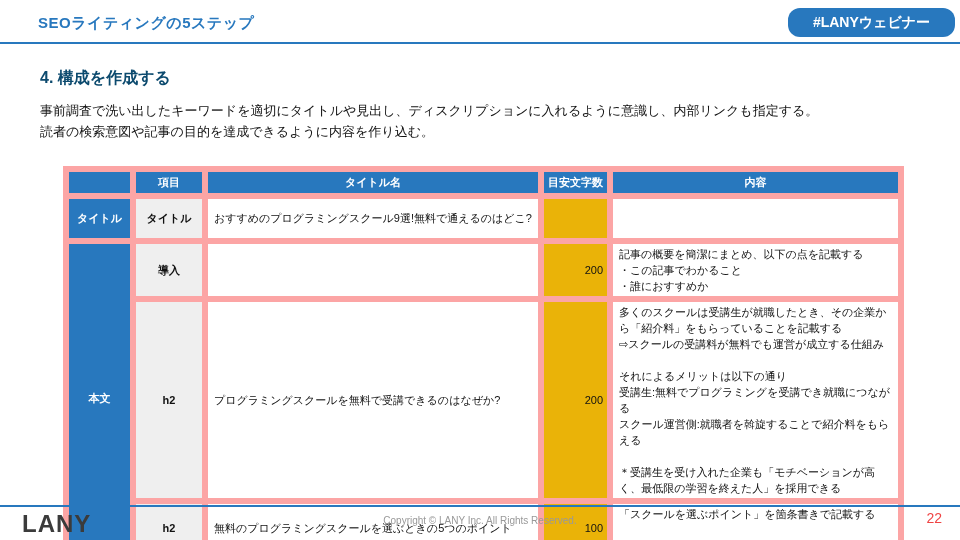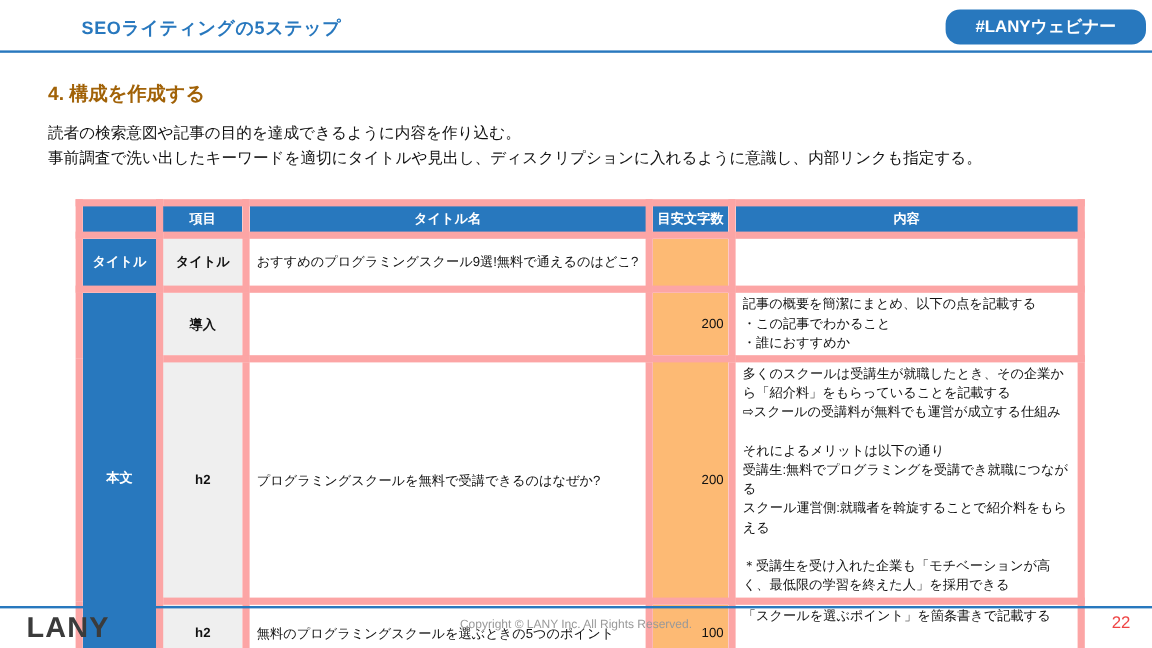--- a/index.html
+++ b/index.html
@@ -11,37 +11,36 @@
     overflow: hidden;
     color: #1a1a1a;
   }
   .slide { position: absolute; inset: 0; width: 960px; height: 540px; background: #fff; }
 
   
   .header-title {
     position: absolute; left: 38px; top: 14px;
     font-size: 15px; font-weight: bold; color: #2878be;
     letter-spacing: 0.5px;
-    margin-left: 30px;
   }
   .header-divider {
     position: absolute; left: 0; top: 42px; width: 960px; height: 2px;
     background: #2878be;
   }
   .webinar-badge {
     position: absolute; right: 5px; top: 8px; width: 167px; height: 29px;
     background: #2878be; color: #ffffff; border-radius: 12px;
     display: flex; align-items: center; justify-content: center;
     font-size: 14px; font-weight: bold;
   }
 
   
   .section-heading {
     position: absolute; left: 40px; top: 68px;
-    font-size: 16px; font-weight: bold; color: #a16207;
+    font-size: 16px; font-weight: bold; color: #0c4a6e;
   }
   .body-text {
     position: absolute; left: 40px; top: 100px; width: 880px;
     font-size: 13px; line-height: 21px; color: #111111;
   }
   .body-text .bold { font-weight: bold; }
 
   
   .table-wrap { position: absolute; left: 63px; top: 166px; }
   table {
@@ -59,21 +58,21 @@
   }
   td.item-cell {
     background: #efefef; font-weight: bold;
     text-align: center; vertical-align: middle;
   }
   td.title-cell {
     background: #ffffff; text-align: left; vertical-align: middle;
     padding: 12px 6px;
   }
   td.chars-cell {
-    background: #fdba74; text-align: right; vertical-align: middle;
+    background: #eab308; text-align: right; vertical-align: middle;
     padding: 18px 4px;
   }
   td.content-cell {
     background: #ffffff; text-align: left; vertical-align: top;
     padding: 2px 6px; line-height: 16px; white-space: pre-wrap;
   }
   tr.h-head  { height: 27px; }
   tr.h-r1    { height: 25px; }
   tr.h-r2    { height: 52px; }
   tr.h-r3    { height: 160px; }
@@ -102,22 +101,22 @@
 
 <div class="slide">
 
   <div class="header-title">SEOライティングの5ステップ</div>
   <div class="webinar-badge">#LANYウェビナー</div>
   <div class="header-divider"></div>
 
   <div class="section-heading">4. 構成を作成する</div>
 
   <div class="body-text">
+    <div><span>事前調査で洗い出したキーワードを適切にタイトルや見出し、ディスクリプションに入れるように意識し、内部リンクも指定する。</span></div>
     <div><span>読者の検索意図や記事の目的を達成できるように内容を作り込む。</span></div>
-    <div><span>事前調査で洗い出したキーワードを適切にタイトルや見出し、ディスクリプションに入れるように意識し、内部リンクも指定する。</span></div>
   </div>
 
   <div class="table-wrap">
     <table>
       <colgroup>
         <col style="width:67px">
           <col style="width:72px">
           <col style="width:336px">
           <col style="width:69px">
           <col style="width:291px">

